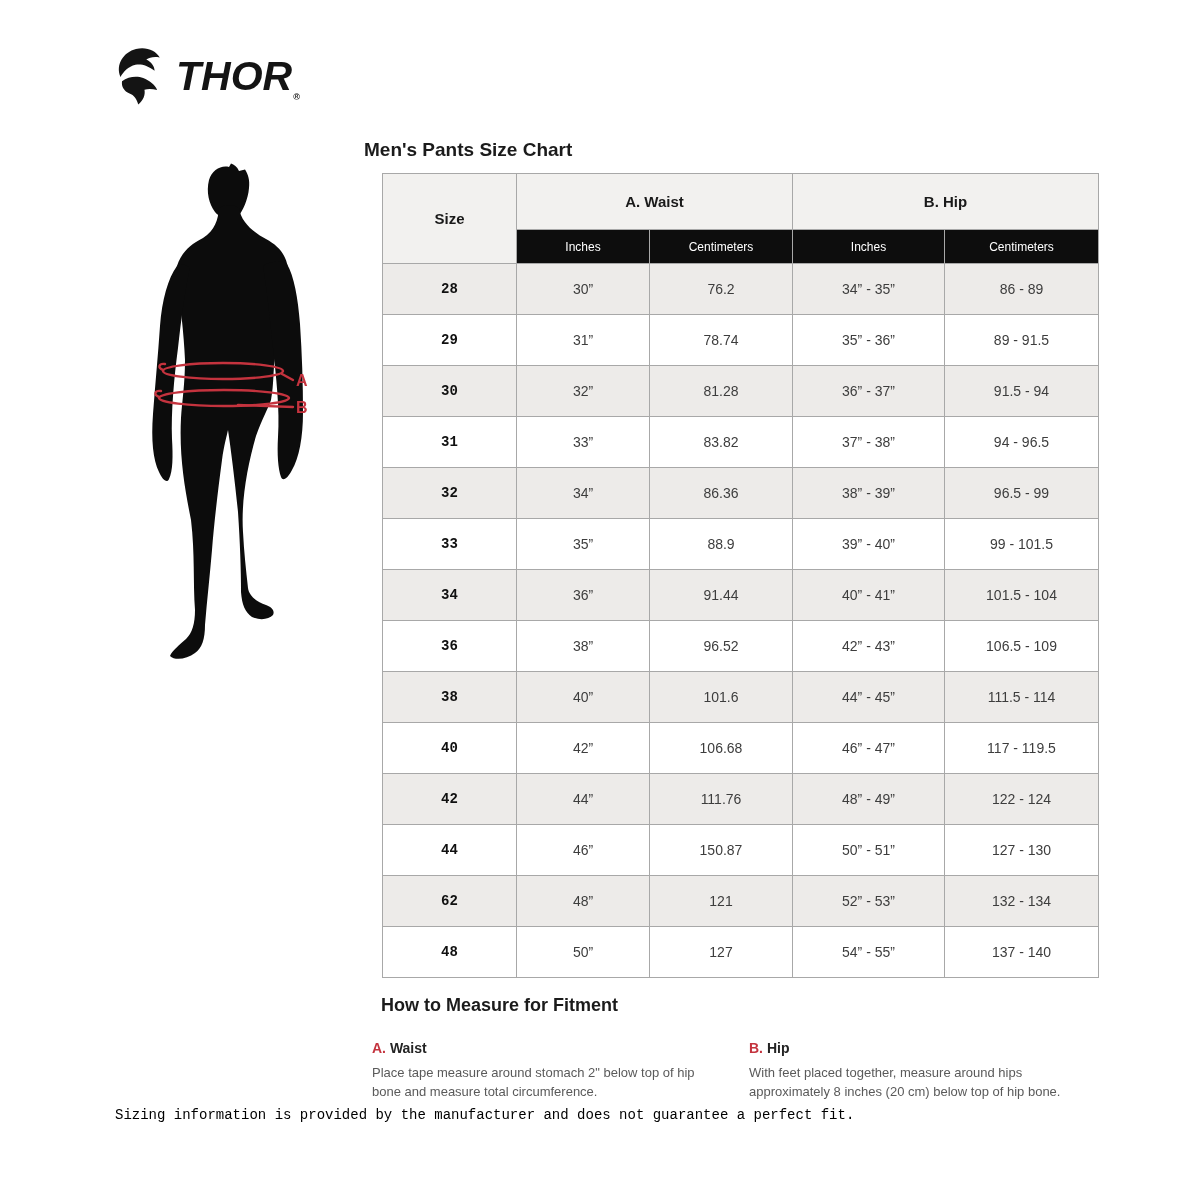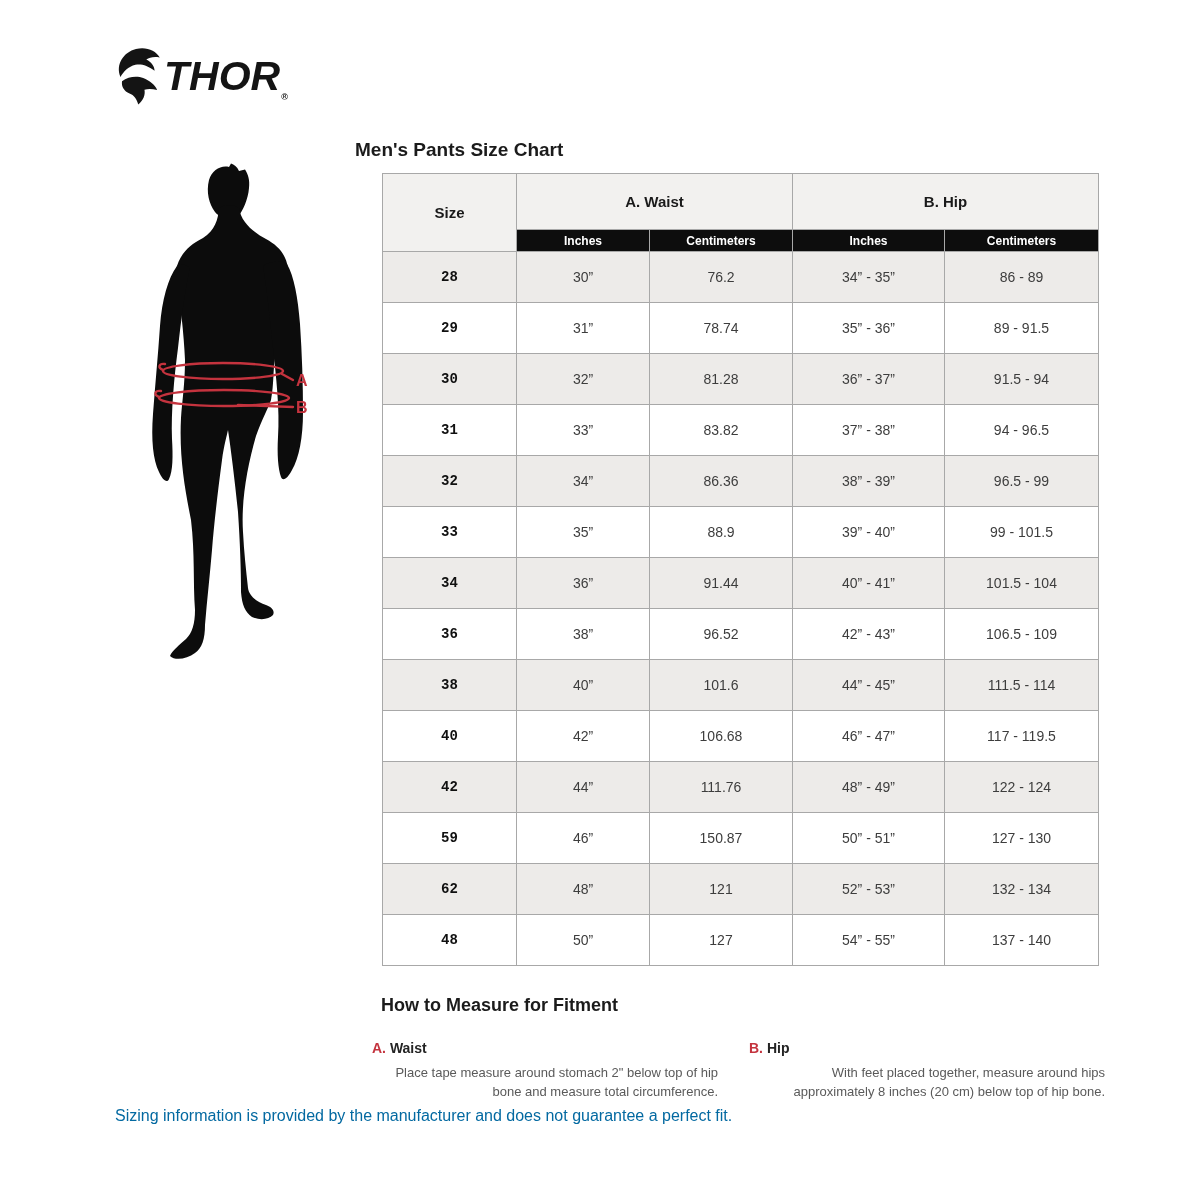--- a/index.html
+++ b/index.html
@@ -9,66 +9,66 @@
     background:#ffffff;
     font-family:"Liberation Sans", sans-serif;
     color:#1b1b1b;
   }
 
   
   .logo { position:absolute; left:110px; top:46px; display:flex; align-items:center; }
   .logo .mark { display:block; }
   .wordmark {
     font-size:41px; font-weight:bold; font-style:italic;
-    letter-spacing:0px; color:#141414; line-height:1; margin-left:0;
+    letter-spacing:0px; color:#141414; line-height:1; margin-left:12px;
   }
   .regmark { font-size:9px; font-style:normal; font-weight:bold; color:#141414; align-self:flex-end; margin:0 0 4px 1px; }
 
   
   .figure { position:absolute; left:135px; top:162px; }
 
   
   .page-title {
-    position:absolute; left:355px; top:139px; margin:0;
+    position:absolute; left:364px; top:139px; margin:0;
     font-size:19px; font-weight:bold; color:#1b1b1b;
   }
 
   
   .table-wrap { position:absolute; left:382px; top:173px; }
   table.size-table { border-collapse:collapse; table-layout:fixed; width:716px; }
   .size-table th, .size-table td {
     border:1px solid #a8a8a8; text-align:center; vertical-align:middle; padding:0;
   }
   .size-table thead tr.group th {
     background:#f2f1ef; height:56px; font-size:15px; font-weight:bold; color:#1a1a1a;
   }
   .size-table thead tr.sub th {
-    background:#0d0d0d; color:#ffffff; height:22px; font-size:12px; font-weight:bold;
+    background:#0d0d0d; color:#ffffff; height:34px; font-size:12px; font-weight:normal;
   }
   .size-table tbody td { height:51px; font-size:14px; color:#3d3d3d; background:#ffffff; }
   .size-table tbody td.size-col { font-weight:bold; color:#101010;font-family:Liberation Mono, monospace; }
   .size-table tbody tr:nth-child(odd) td { background:#edebe9; }
 
   
   .howto { position:absolute; left:365px; top:995px; width:740px; }
   .howto h2 { margin:0 0 24px 16px; font-size:18px; font-weight:bold; color:#1b1b1b; }
   .howto .cols { display:flex; }
   .howto .col { padding-left:7px; }
   .howto .col.col-a { width:377px; }
   .howto .col.col-b { width:363px; }
   .howto h3 { margin:0 0 7px 0; font-size:14px; font-weight:bold; color:#242424; }
   .howto h3 .key { color:#c4333e; }
-  .howto p { margin:0; font-size:13px; color:#5a5a5a; line-height:1.48;text-align:right; }
+  .howto p { margin:0; font-size:13px; color:#5a5a5a; line-height:1.48; }
   .col-a p { max-width:346px; }
   .col-b p { max-width:372px; }
 
   
   .disclaimer {
     position:absolute; left:115px; top:1106px;
-    font-size:16px; color:#0369a1; line-height:19px;
+    font-size:14px; color:#000000; line-height:19px;font-family:Liberation Mono, monospace;
   }
 </style>
 </head>
 <body>
 
 <div class="logo">
   <svg class="mark" width="54" height="60" viewBox="0 0 52 58" aria-hidden="true">
     <g fill="#141414">
       <path d="M 10,30 C 5,18 13,6 25,3 C 35,0.5 44,4.5 48,11 C 42,10 38,11 35,13 C 40,15.5 43,19.5 43,24 C 36,18.5 29.5,17 24.5,18.2 C 17.5,20 12.8,25 10,30 Z"></path>
       <path d="M 11.5,34 C 17.5,29.5 26,28.5 32,31 C 38,33.5 43.5,37.5 45.5,42.5 C 40.5,41.3 36.5,41.2 33.2,42.3 C 34.3,47.5 31.8,52.8 27.2,56.5 C 25.8,51 23,47.3 18.8,45.8 C 13.5,43.8 10.8,39.2 11.5,34 Z"></path>
@@ -216,21 +216,21 @@
           <td>117 - 119.5</td>
         </tr>
         <tr>
           <td class="size-col">42</td>
           <td>44”</td>
           <td>111.76</td>
           <td>48” - 49”</td>
           <td>122 - 124</td>
         </tr>
         <tr>
-          <td class="size-col">59</td>
+          <td class="size-col">44</td>
           <td>46”</td>
           <td>150.87</td>
           <td>50” - 51”</td>
           <td>127 - 130</td>
         </tr>
         <tr>
           <td class="size-col">62</td>
           <td>48”</td>
           <td>121</td>
           <td>52” - 53”</td>

